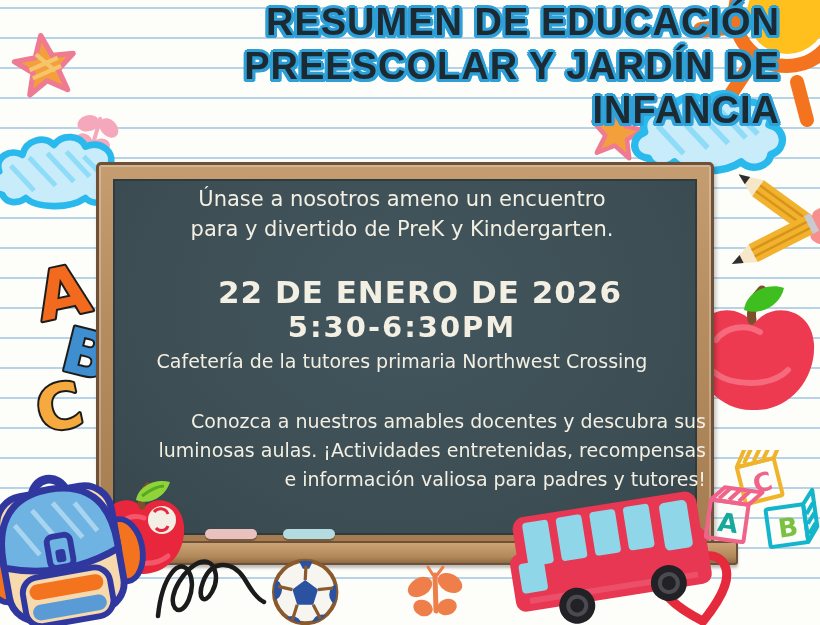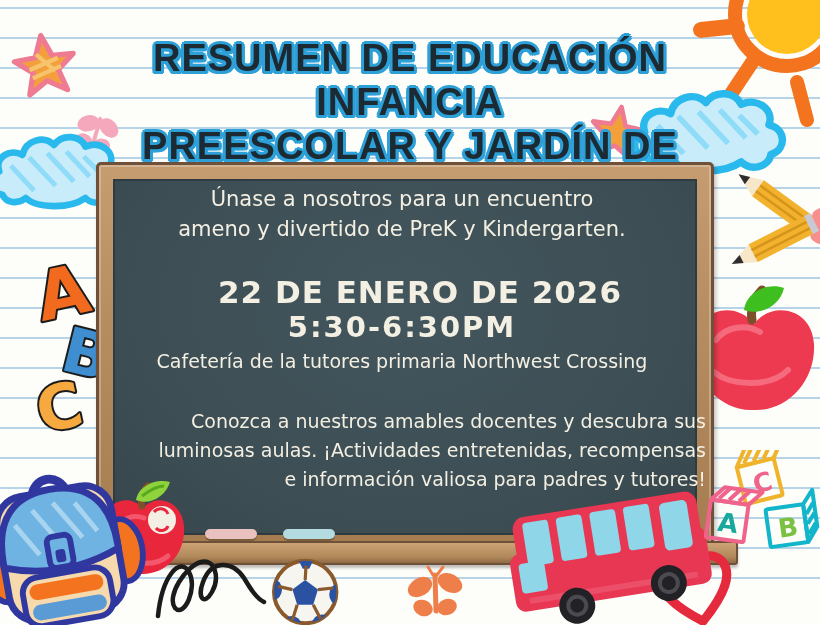--- a/index.html
+++ b/index.html
@@ -6,28 +6,27 @@
   .page{
     position:relative;width:820px;height:625px;overflow:hidden;
     background-color:#fdfdfa;
     background-image:repeating-linear-gradient(#fdfdfa 0px,#fdfdfa 28px,#b7d3e8 28px,#b7d3e8 30px);
     background-position:0 -21px;
     font-family:"DejaVu Sans",sans-serif;
   }
   .d{position:absolute;}
   
   .title{
-    position:absolute;left:40px;right:40px;top:0px;text-align:center;
+    position:absolute;left:40px;right:40px;top:0px;text-align:right;
     font-family:"Liberation Sans",sans-serif;font-weight:bold;
     font-size:38px;line-height:44px;letter-spacing:1px;color:#1c2a33;
     text-shadow:
       3px 0 0 #2da0d8,-3px 0 0 #2da0d8,0 3px 0 #2da0d8,0 -3px 0 #2da0d8,
       2px 2px 0 #2da0d8,-2px 2px 0 #2da0d8,2px -2px 0 #2da0d8,-2px -2px 0 #2da0d8,
       3px 2px 0 #2da0d8,-3px 2px 0 #2da0d8,2px 3px 0 #2da0d8,-2px 3px 0 #2da0d8;
-    margin-top: 36px;
   }
   .title div{white-space:nowrap;}
   
   .chalkboard{
     position:absolute;left:96px;top:162px;width:612px;height:384px;
     background:linear-gradient(180deg,#c59d70 0%,#b68d60 40%,#a57c50 100%);
     border:3px solid #6e5138;border-radius:5px;
     box-shadow:inset 0 0 0 2px rgba(255,255,255,.25), 2px 3px 4px rgba(0,0,0,.25);
   }
   .board-surface{
@@ -149,22 +148,22 @@
     </svg>
   </div>
 
   <div class="chalkboard">
     <div class="board-surface"></div>
   </div>
   <div class="tray"></div>
 
   <div class="board-texts">
     <div class="intro">
-      <div>Únase a nosotros para un encuentro</div>
-      <div>ameno y divertido de PreK y Kindergarten.</div>
+      <div>Únase a nosotros ameno un encuentro</div>
+      <div>para y divertido de PreK y Kindergarten.</div>
     </div>
     <div class="event-date">22 DE ENERO DE 2026</div>
     <div class="event-time">5:30-6:30PM</div>
     <div class="event-location">Cafetería de la tutores primaria Northwest Crossing</div>
     <div class="details">
       <div>Conozca a nuestros amables docentes y descubra sus</div>
       <div>luminosas aulas. ¡Actividades entretenidas, recompensas</div>
       <div>e información valiosa para padres y tutores!</div>
     </div>
   </div>
@@ -285,17 +284,17 @@
         <rect x="68" y="56" width="38" height="38" rx="2"></rect>
         <polygon points="106,56 117,43 117,80 106,94"></polygon>
         <path d="M108,66 l8,-10 M108,76 l8,-10 M108,86 l8,-10"></path>
       </g>
       <text x="78" y="86" font-size="26" fill="#7ac142" transform="rotate(-8 92 76)">B</text>
     </svg>
   </div>
 
   <div class="title">
     <div>RESUMEN DE EDUCACIÓN</div>
+    <div>PREESCOLAR Y JARDÍN DE</div>
     <div>INFANCIA</div>
-    <div>PREESCOLAR Y JARDÍN DE</div>
   </div>
 
 </div>
 
 </body></html>

